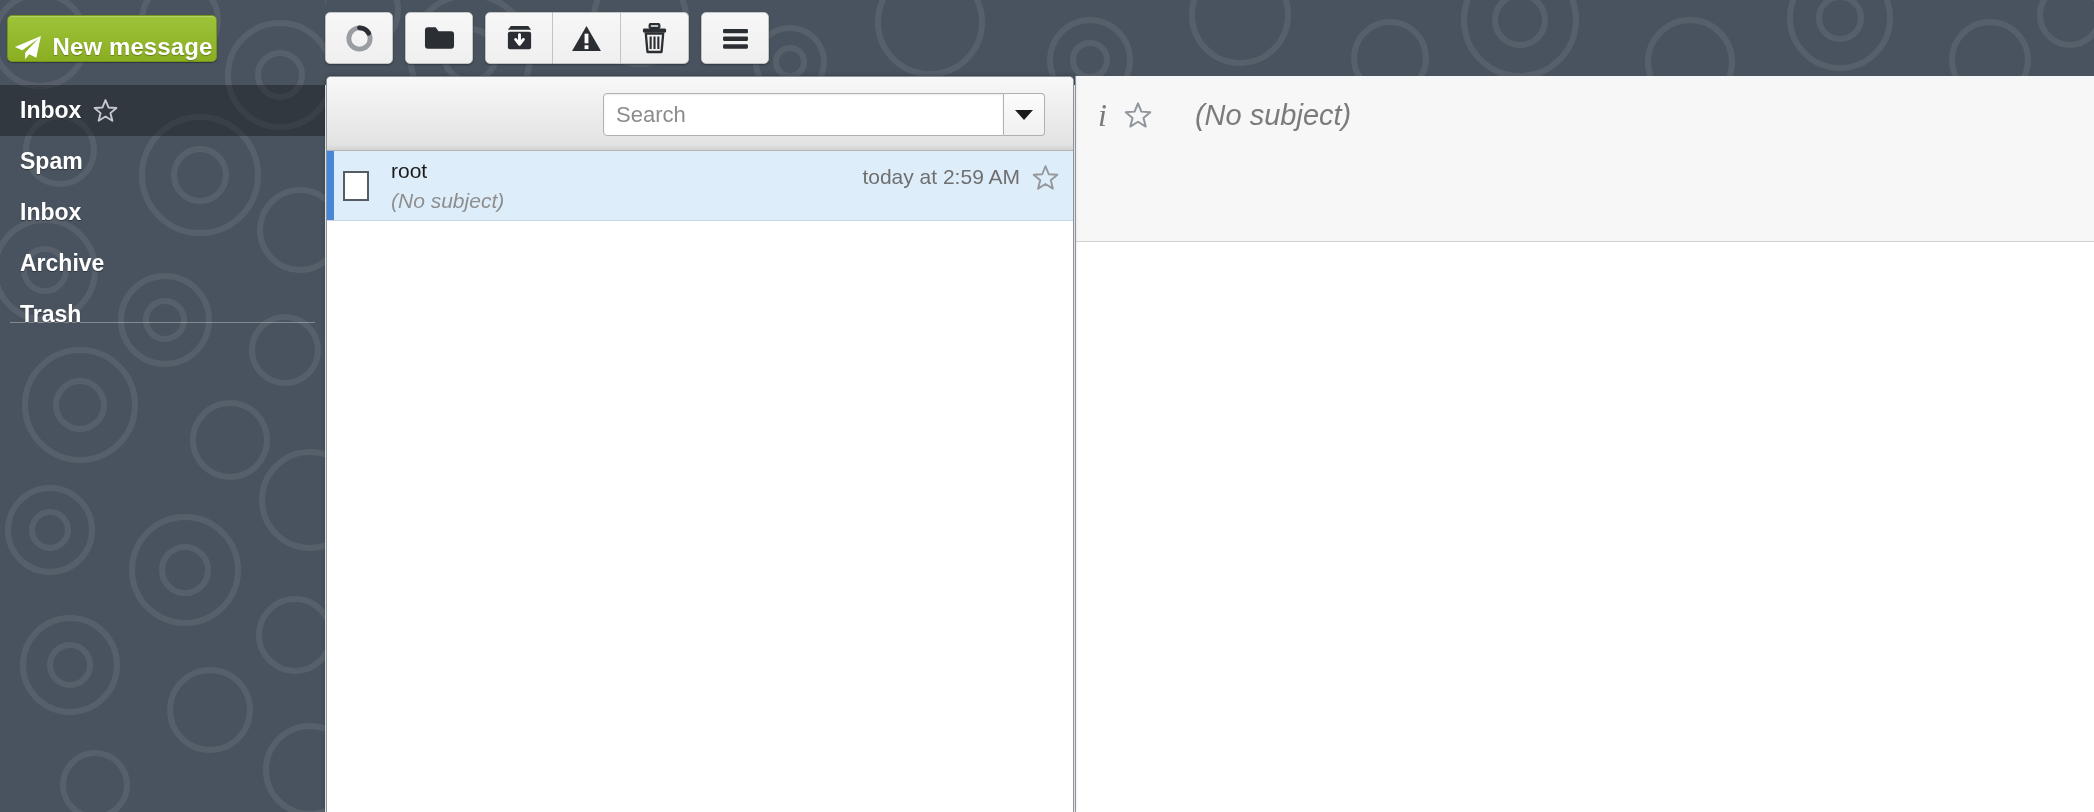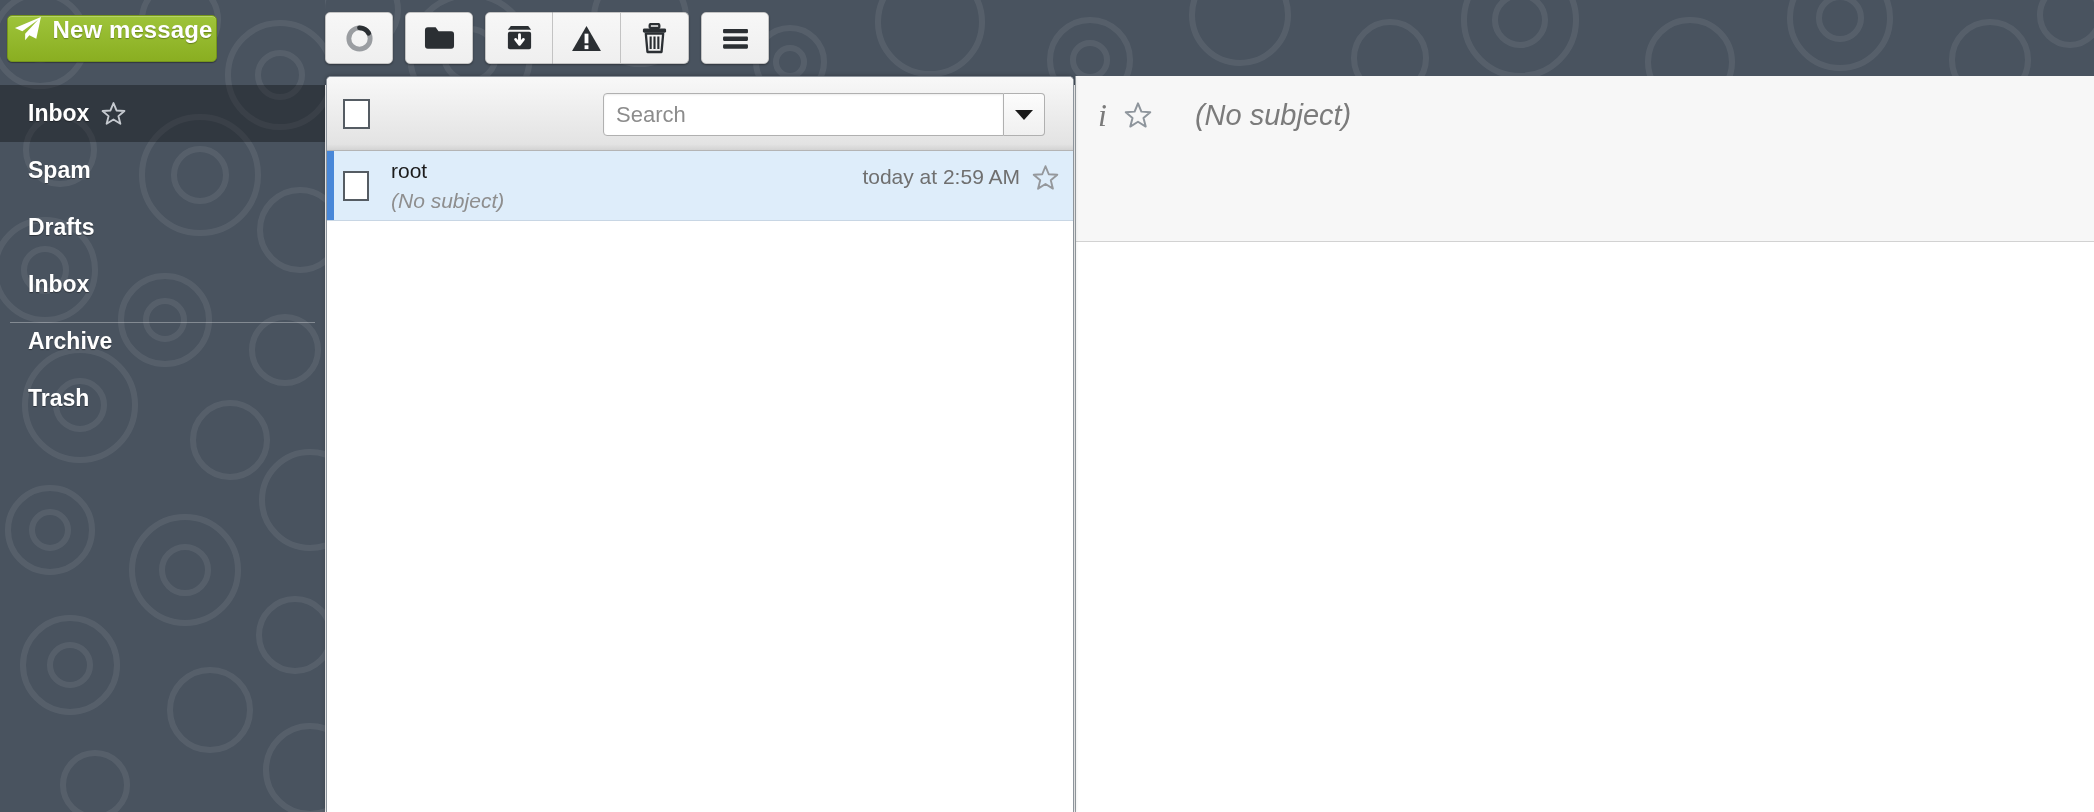--- a/index.html
+++ b/index.html
@@ -38,21 +38,21 @@
   }
 
   
   .new-message-btn {
     position: absolute; left: 7px; top: 15px;
     width: 210px; height: 47px;
     background: linear-gradient(to bottom, #9ec43a 0%, #8aae21 100%);
     border: 1px solid #76961b;
     border-radius: 5px;
     box-shadow: 0 1px 1px rgba(0,0,0,.35), inset 0 1px 0 rgba(255,255,255,.25);
-    display: flex; align-items: flex-start; justify-content: center;
+    display: flex; align-items: flex-end; justify-content: center;
     gap: 11px;
     cursor: pointer;
     z-index: 6;
   }
   .new-message-btn .label {
     color: #fff; font-size: 24px; font-weight: bold;
     text-shadow: 0 1px 1px rgba(0,0,0,.3);
     letter-spacing: .1px;
   }
   .plane-icon { width: 30px; height: 26px; display:block; }
@@ -84,23 +84,23 @@
   .tb-group .tb-btn:only-child  { border-radius: 5px; }
 
   
   .folders {
     position: absolute; left: 0; top: 85px;
     width: 325px;
     z-index: 4;
   }
   .folder-item {
     position: relative;
-    height: 57px;
+    height: 51px;
     display: flex; align-items: center;
-    padding-left: 28px;
+    padding-left: 20px;
     gap: 12px;
     cursor: pointer;
   }
   .folder-item.selected { background: rgba(0,0,0,.32); }
   .folder-label {
     color: #ffffff; font-size: 23px; font-weight: bold;
     text-shadow: 0 1px 1px rgba(0,0,0,.4);
   }
   .folder-star { width: 25px; height: 25px; display: block; }
   .sidebar-divider {
@@ -119,21 +119,21 @@
     border-radius: 5px 5px 0 0;
     box-shadow: 0 0 4px rgba(0,0,0,.3);
     overflow: hidden;
     z-index: 5;
   }
   .list-header {
     position: relative;
     height: 74px;
     background: linear-gradient(to bottom, #f8f8f8 0%, #e3e3e3 92%, #d3d3d3 100%);
     border-bottom: 1px solid #b4b4b4;
-    display: flex; align-items: center;
+    display: flex; align-items: center; justify-content: center;
   }
   .select-all-box {
     margin-left: 16px;
     width: 27px; height: 30px;
     background: #fff;
     border: 2px solid #555c63;
     cursor: pointer;
   }
   .search-wrap {
     position: absolute; left: 276px; top: 16px;
@@ -414,23 +414,20 @@
       <span class="folder-label">Inbox</span>
       <svg class="folder-star" viewBox="0 0 24 24">
         <path d="M12 2 L14.9 9.1 L22.5 9.6 L16.7 14.5 L18.6 21.9 L12 17.8 L5.4 21.9 L7.3 14.5 L1.5 9.6 L9.1 9.1 Z" fill="none" stroke="#c6cad0" stroke-width="1.8" stroke-linejoin="round"></path>
       </svg>
     </div>
 
     <div class="folder-item">
       <span class="folder-label">Spam</span>
     </div>
 
-    <div class="folder-item">
-      <span class="folder-label">Drafts</span>
-    </div>
 
     <div class="folder-item">
       <span class="folder-label">Inbox</span>
     </div>
 
     <div class="folder-item">
       <span class="folder-label">Archive</span>
     </div>
 
     <div class="folder-item">

